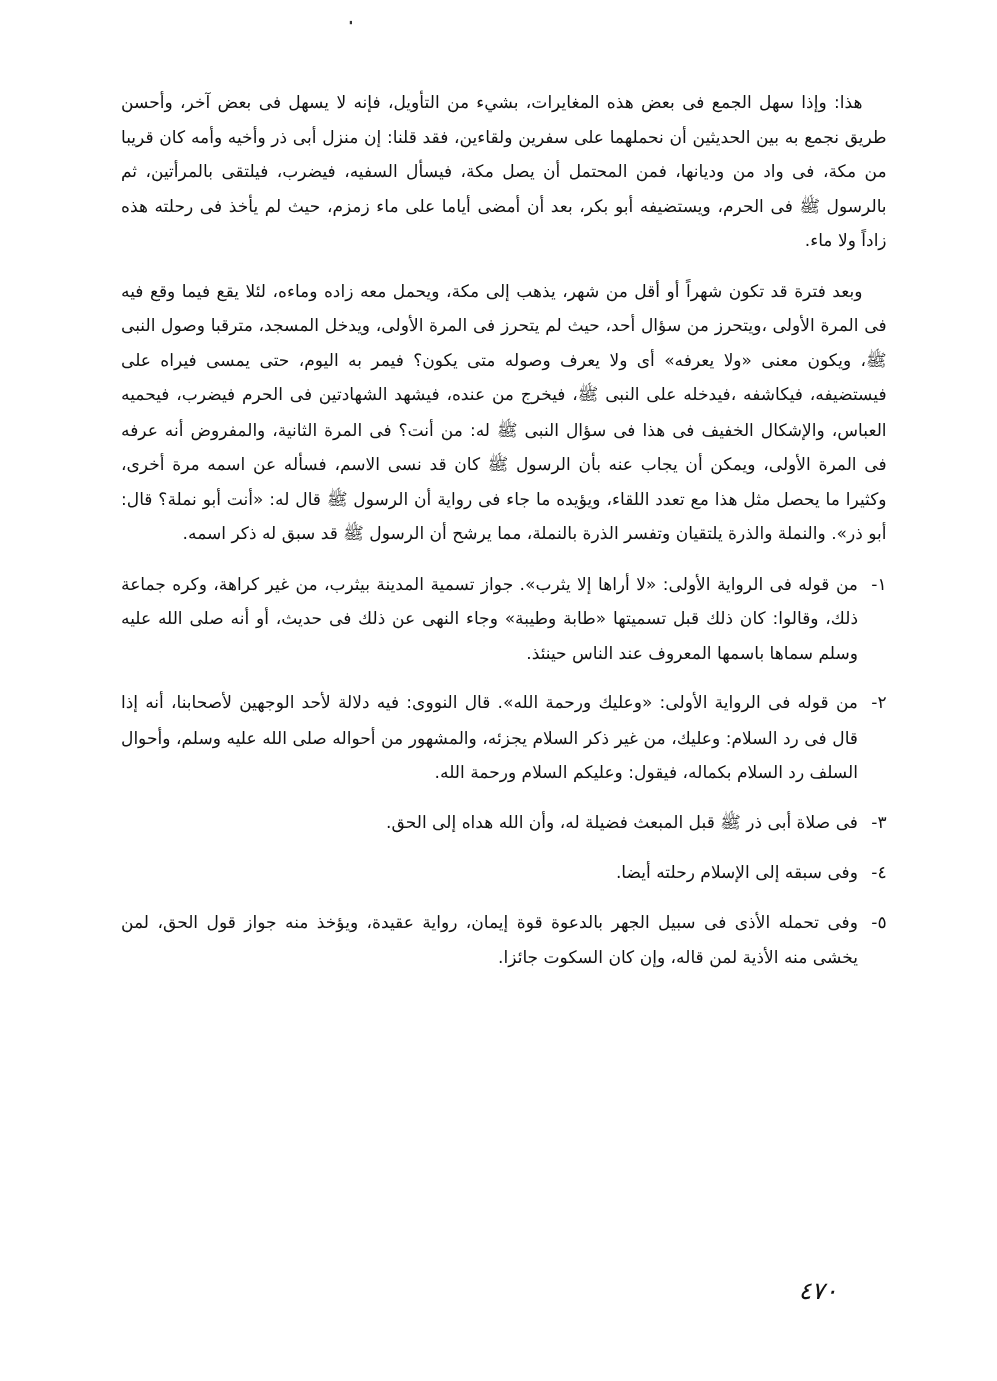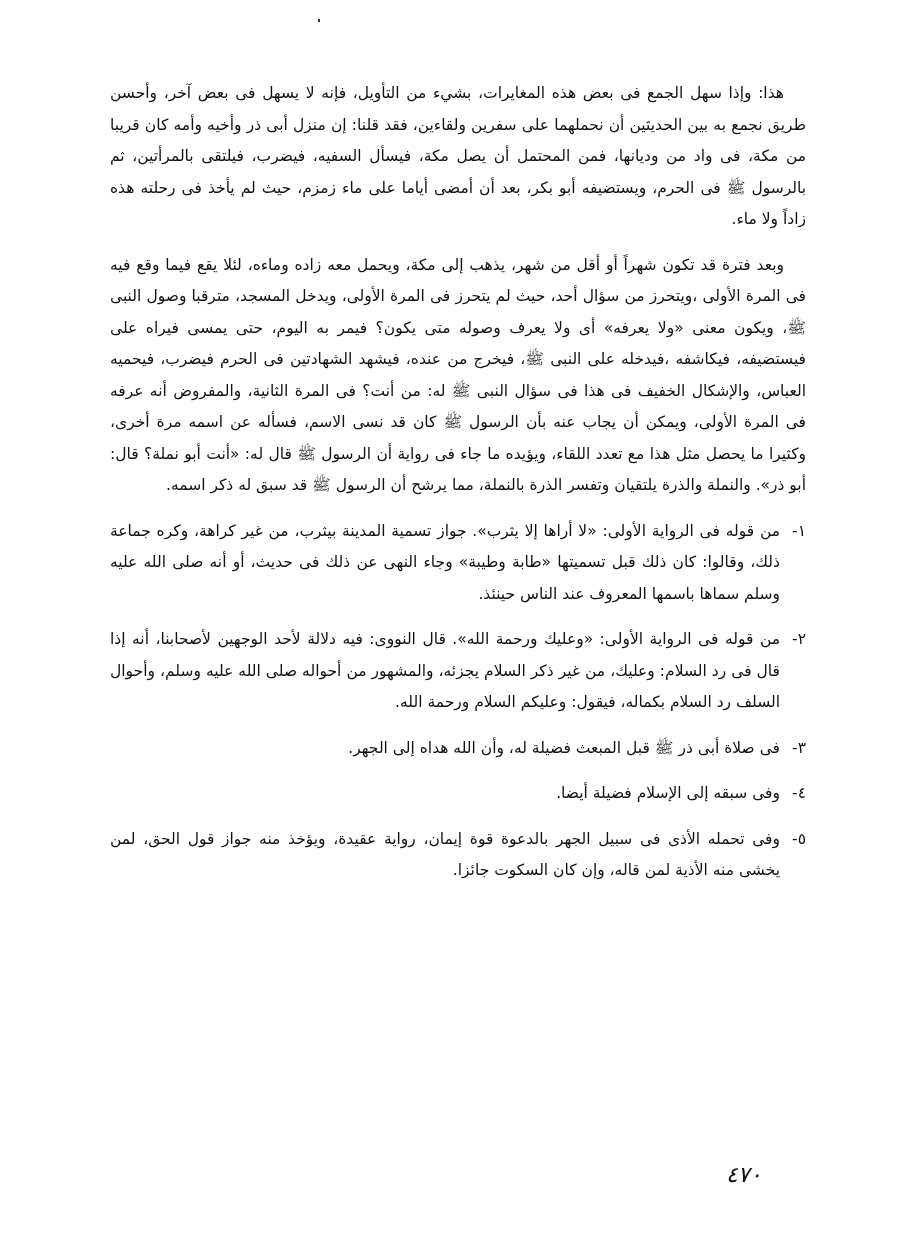--- a/index.html
+++ b/index.html
@@ -100,26 +100,26 @@
     <span class="txt">من قوله فى الرواية الأولى: «لا أراها إلا يثرب». جواز تسمية المدينة بيثرب، من غير كراهة، وكره جماعة ذلك، وقالوا: كان ذلك قبل تسميتها «طابة وطيبة» وجاء النهى عن ذلك فى حديث، أو أنه صلى الله عليه وسلم سماها باسمها المعروف عند الناس حينئذ.</span>
   </div>
 
   <div class="item">
     <span class="num">٢-</span>
     <span class="txt">من قوله فى الرواية الأولى: «وعليك ورحمة الله». قال النووى: فيه دلالة لأحد الوجهين لأصحابنا، أنه إذا قال فى رد السلام: وعليك، من غير ذكر السلام يجزئه، والمشهور من أحواله صلى الله عليه وسلم، وأحوال السلف رد السلام بكماله، فيقول: وعليكم السلام ورحمة الله.</span>
   </div>
 
   <div class="item single">
     <span class="num">٣-</span>
-    <span class="txt">فى صلاة أبى ذر ﷺ قبل المبعث فضيلة له، وأن الله هداه إلى الجهر.</span>
+    <span class="txt">فى صلاة أبى ذر ﷺ قبل المبعث فضيلة له، وأن الله هداه إلى الحق.</span>
   </div>
 
   <div class="item single">
     <span class="num">٤-</span>
-    <span class="txt">وفى سبقه إلى الإسلام فضيلة أيضا.</span>
+    <span class="txt">وفى سبقه إلى الإسلام رحلته أيضا.</span>
   </div>
 
   <div class="item">
     <span class="num">٥-</span>
     <span class="txt">وفى تحمله الأذى فى سبيل الجهر بالدعوة قوة إيمان، رواية عقيدة، ويؤخذ منه جواز قول الحق، لمن يخشى منه الأذية لمن قاله، وإن كان السكوت جائزا.</span>
   </div>
 
 </div>
 
 <div class="page-number">٤٧٠</div>

